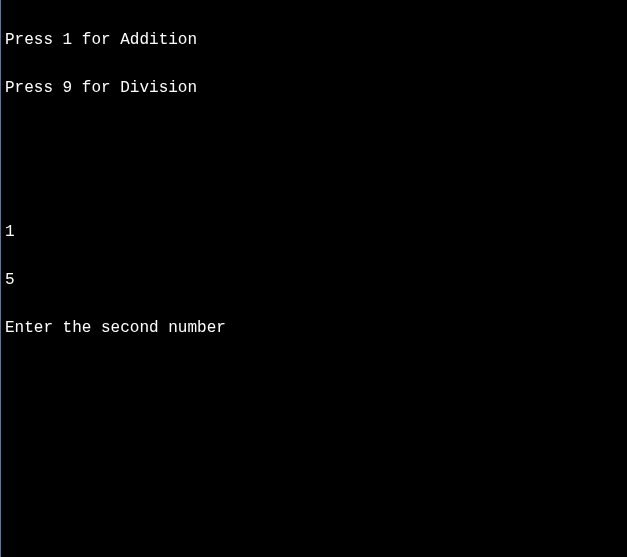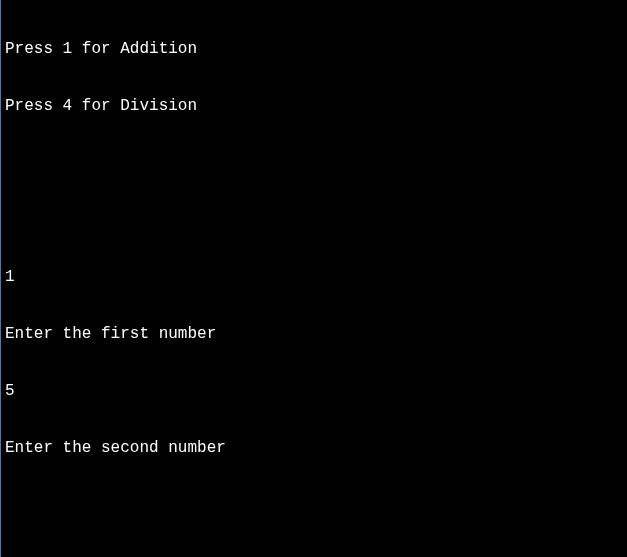--- a/index.html
+++ b/index.html
@@ -18,33 +18,31 @@
       height: 557px;
       overflow: hidden;
       border-left: 1px solid #4a7ab0;
     }
     .terminal {
       white-space: pre;
     }
     .line {
       display: block;
       min-height: 1.5em;
-      margin-top: 9px;
     }
   </style>
 </head>
 <body>
 
 <div class="terminal">
 <span class="line">Press 1 for Addition</span>
-<span class="line">Press 4 for Division</span>
+<span class="line">Press 9 for Division</span>
 <span class="line"> </span>
 <span class="line"> </span>
 <span class="line">1</span>
-<span class="line">Enter the first number</span>
 <span class="line">5</span>
 <span class="line">Enter the second number</span>
 
 
 
 
 
 
 
 

